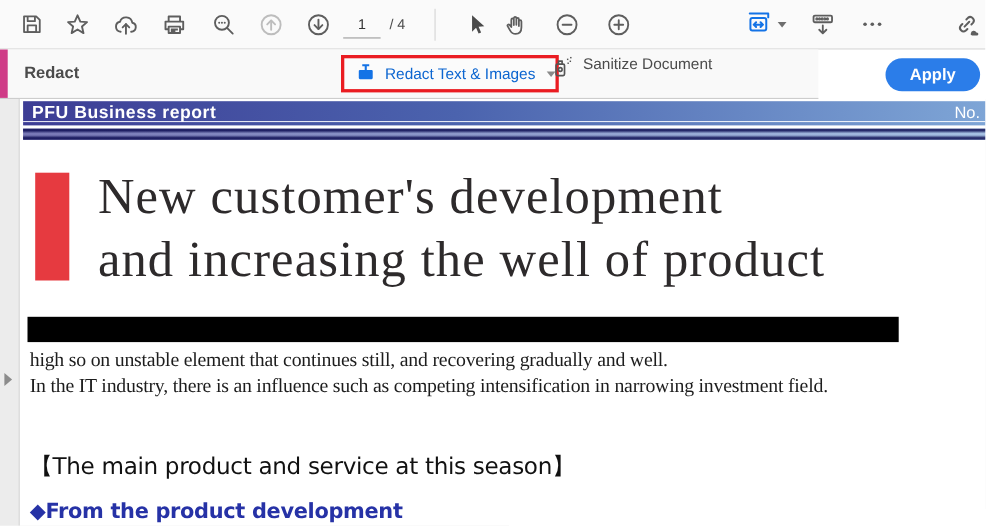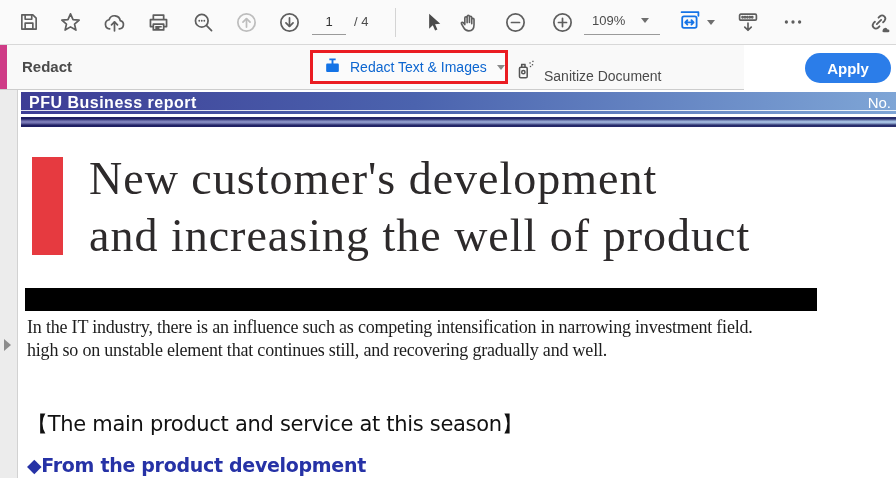--- a/index.html
+++ b/index.html
@@ -47,22 +47,22 @@
     position:absolute; left:310px; top:5px; width:198px; height:34px;
     border:3px solid #ea1c22; background:#fbfbfb;
   }
   .redact-btn {
     width:100%; height:100%; border:none; background:transparent; cursor:pointer;
     display:flex; align-items:center; padding:0 8px 0 10px;
   }
   .redact-btn .lbl { font-size:14px; color:#0d66d0; margin-left:8px; white-space:nowrap; }
   .redact-btn .caret { margin-left:10px; border-top-color:#8a8a8a; }
   .sanitize-btn {
-    position:absolute; left:514px; top:5px; height:34px; border:none; background:transparent;
-    display:flex; align-items:flex-end; cursor:pointer; color:#555;
+    position:absolute; left:500px; top:5px; height:34px; border:none; background:transparent;
+    display:flex; align-items:flex-start; cursor:pointer; color:#555;
   }
   .sanitize-btn .lbl { font-size:14px; color:#4b4b4b; margin-left:8px; white-space:nowrap; }
   .apply-btn {
     position:absolute; left:805px; top:8px; width:86px; height:30px; border:none; border-radius:15px;
     background:#2b7de9; color:#fff; font-size:15px; font-weight:bold; cursor:pointer;
     font-family:"Liberation Sans",sans-serif;
   }
   
   .doc-area { position:absolute; left:0; top:90px; width:896px; height:388px; background:#ebebeb;padding-left:15px; }
   .nav-strip { position:absolute; left:0; top:0; width:18px; height:388px; background:#ececec; border-right:1px solid #d2d2d2; }
@@ -201,24 +201,20 @@
       </span>
     </button>
     <button class="tbtn" style="left:545px">
       <span>
         <svg width="23" height="23" viewBox="0 0 20 20" fill="none" stroke="currentColor" stroke-width="1.5" stroke-linecap="round">
             <circle cx="10" cy="10" r="7.5"></circle>
             <path d="M6.5 10h7M10 6.5v7"></path>
           </svg>
       </span>
     </button>
-    <div class="zoom-ctl">
-      <span class="zl">109%</span>
-      <span class="caret"></span>
-    </div>
     <div class="fit-ctl">
       <span>
         <svg width="24" height="24" viewBox="0 0 20 20" fill="none" stroke="currentColor" stroke-width="1.5" stroke-linecap="round" stroke-linejoin="round">
             <path d="M3 3.5h14v3"></path>
             <rect x="3.5" y="7" width="12" height="9.5" rx="1.5"></rect>
             <path d="M6 12h7M6 12l1.8-1.8M6 12l1.8 1.8M13 12l-1.8-1.8M13 12l-1.8 1.8"></path>
           </svg>
       </span>
       <span class="caret"></span>
     </div>
@@ -308,22 +304,22 @@
 
       <div class="title-red-rect"></div>
       <div class="doc-title">
         <div>New customer's development</div>
         <div>and increasing the well of product</div>
       </div>
 
       <div class="redaction-mark"></div>
 
       <div class="doc-body">
+        <div>high so on unstable element that continues still, and recovering gradually and well.</div>
         <div>In the IT industry, there is an influence such as competing intensification in narrowing investment field.</div>
-        <div>high so on unstable element that continues still, and recovering gradually and well.</div>
       </div>
 
       <div class="section-heading">【The main product and service at this season】</div>
       <div class="bullet-line">◆From the product development</div>
     </div>
   </div>
 
 </div>
 
 </body></html>

